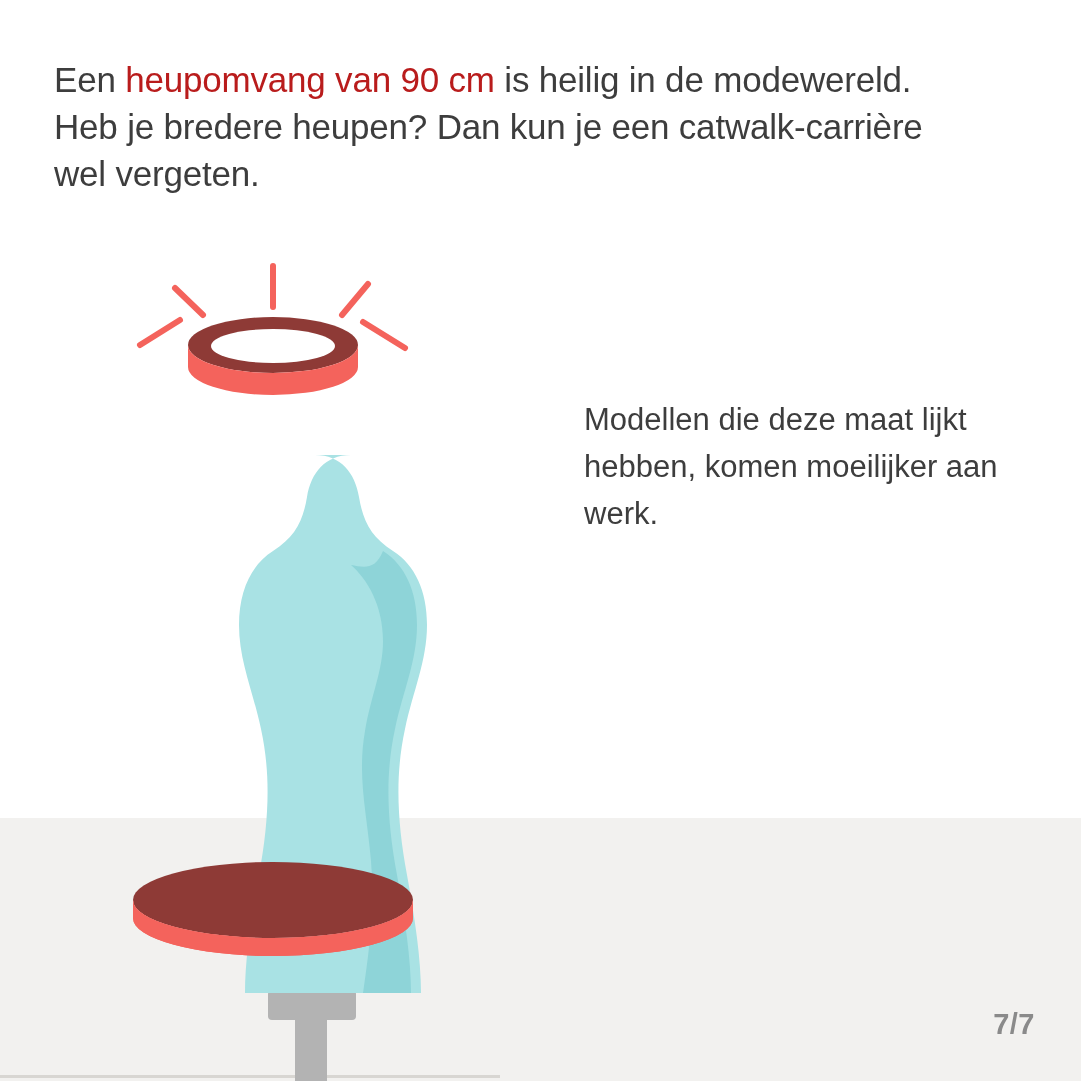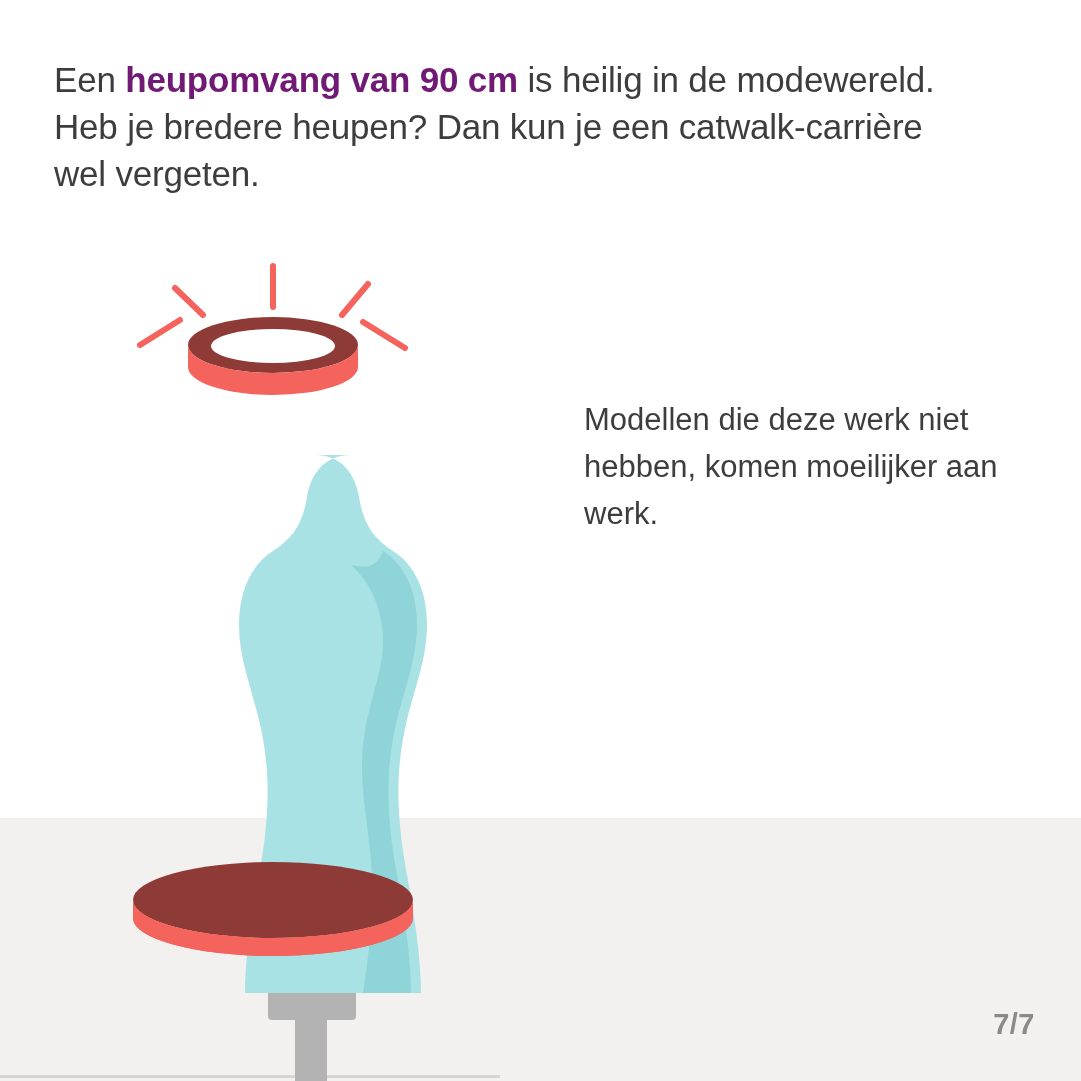--- a/index.html
+++ b/index.html
@@ -43,22 +43,22 @@
     position: absolute;
     left: 54px;
     top: 56px;
     width: 920px;
     font-size: 35px;
     line-height: 47px;
     letter-spacing: -0.2px;
     color: #3d3d3d;
   }
   .headline .accent {
-    color: #701a75;
-    font-weight: bold;
+    color: #b91c1c;
+    font-weight: normal;
   }
   
   .right-col {
     position: absolute;
     left: 584px;
     top: 396px;
     width: 420px;
     font-size: 31px;
     line-height: 47px;
     color: #3d3d3d;
@@ -173,19 +173,19 @@
       </g>
 
       <g>
         <path d="M23,655 a140,38 0 0 0 280,0 l0,18 a140,38 0 0 1 -280,0 z" fill="#f4635c"></path>
       </g>
     </svg>
     <div class="measure-label">90 cm</div>
   </div>
 
   <div class="right-col">
-    <p>Modellen die deze werk niet hebben, komen moeilijker aan werk.</p>
+    <p>Modellen die deze maat lijkt hebben, komen moeilijker aan werk.</p>
     <div class="gap"></div>
   </div>
 
   <div class="page-counter">7/7</div>
 
 </div>
 
 </body></html>

